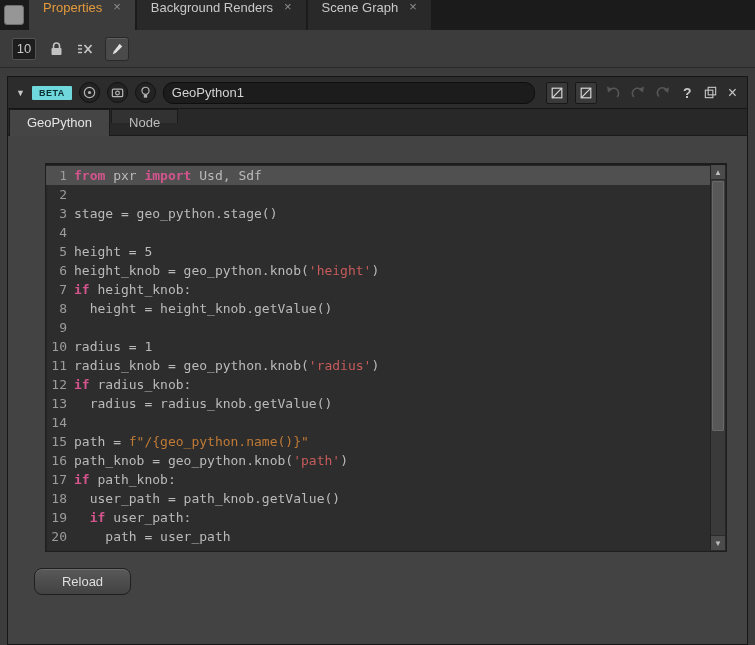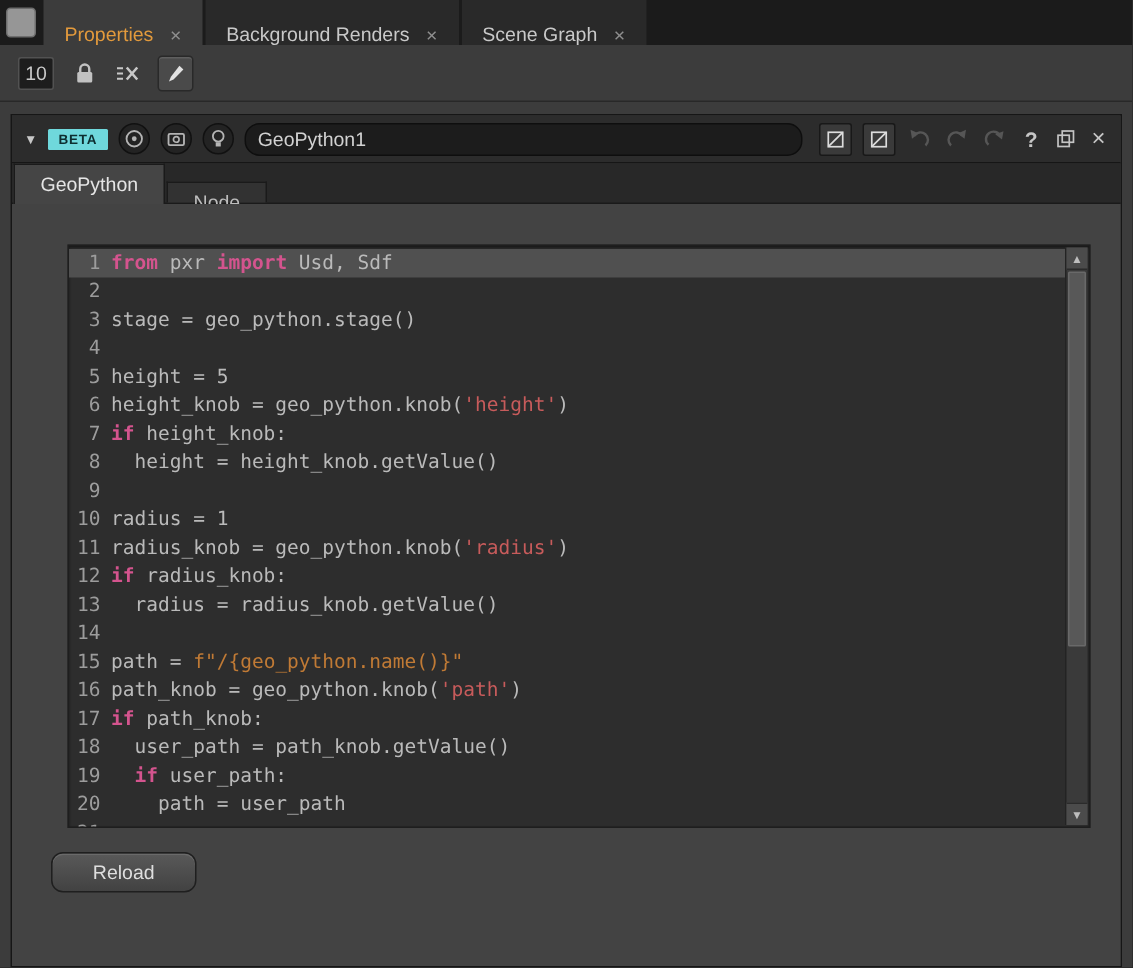--- a/index.html
+++ b/index.html
@@ -4,21 +4,21 @@
 <style>
   * { margin:0; padding:0; box-sizing:border-box; }
   html,body { background:#2a2a2a; }
   body { font-family:"Liberation Sans", sans-serif; }
 
   .window { position:relative; width:755px; height:645px; background:#3c3c3c; overflow:hidden; }
 
   
   .topbar { position:absolute; top:0; left:0; right:0; height:30px; background:#1b1b1b; display:flex; align-items:stretch; }
   .pane-icon { width:20px; height:20px; margin:5px 5px 5px 4px; background:#969696; border-radius:3px; border:1px solid #6e6e6e; flex:none; }
-  .tab { display:flex; align-items:flex-end; padding:0 14px; margin-right:2px; background:#292929; color:#c9c9c9; font-size:13px; cursor:default; }
+  .tab { display:flex; align-items:flex-start; padding:0 14px; margin-right:2px; background:#292929; color:#c9c9c9; font-size:13px; cursor:default; }
   .tab.active { background:#3c3c3c; color:#e39a3c; }
   .tab-close { margin-left:11px; color:#8f8f8f; font-size:13px; line-height:1; }
 
   
   .toolbar { position:absolute; top:30px; left:0; right:0; height:38px; background:#3c3c3c; display:flex; align-items:center; gap:11px; padding-left:12px; border-bottom:1px solid #282828; }
   .maxpanels { width:24px; height:22px; background:#1d1d1d; border:1px solid #525252; border-radius:2px; color:#c9c9c9; font-size:13px; text-align:center; line-height:20px; }
   .tbicon { display:inline-flex; width:18px; height:18px; align-items:center; justify-content:center; }
   .pencil-btn { width:24px; height:24px; background:#4a4a4a; border:1px solid #292929; border-radius:3px; display:inline-flex; align-items:center; justify-content:center; box-shadow:inset 0 1px 0 #5f5f5f; }
 
   
@@ -28,21 +28,21 @@
   .caret { color:#c8c8c8; font-size:9px; flex:none; }
   .beta { background:#6fd8dc; color:#0d2e30; font-size:9px; font-weight:bold; letter-spacing:.5px; padding:2px 7px; border-radius:1px; flex:none; }
   .cbtn { width:21px; height:21px; border-radius:50%; background:#232323; border:1px solid #111; display:inline-flex; align-items:center; justify-content:center; flex:none; }
   .title-field { flex:1; height:22px; background:#1c1c1c; border:1px solid #0e0e0e; border-radius:10px; color:#d2d2d2; font-size:13px; line-height:20px; padding:0 8px; margin-right:4px; overflow:hidden; }
   .sqbtn { width:22px; height:22px; background:#3a3a3a; border:1px solid #181818; border-radius:2px; display:inline-flex; align-items:center; justify-content:center; flex:none; }
   .hist { width:18px; height:18px; color:#565656; display:inline-flex; align-items:center; justify-content:center; flex:none; }
   .help { color:#c6c6c6; font-size:14px; font-weight:bold; padding:0 4px; flex:none; }
   .floaticon { display:inline-flex; width:16px; height:16px; align-items:center; justify-content:center; flex:none; }
   .hclose { color:#c6c6c6; font-size:16px; padding:0 2px; flex:none; }
 
-  .panel-tabs { height:27px; background:#282828; display:flex; align-items:flex-end; padding-left:1px; border-bottom:1px solid #1a1a1a; }
+  .panel-tabs { height:27px; background:#282828; display:flex; align-items:flex-start; padding-left:1px; border-bottom:1px solid #1a1a1a; }
   .ptab { height:14px; line-height:25px; padding:0 17px; font-size:13px; border:1px solid #1a1a1a; border-bottom:none; margin-right:1px; }
   .ptab.active { background:#454545; color:#e5e5e5; margin-bottom:-1px; height:27px; }
   .ptab.inactive { background:#323232; color:#bdbdbd; }
 
   .panel-body { position:relative; height:508px; background:#434343; }
 
   
   .editor { position:absolute; left:37px; top:27px; width:682px; height:389px; background:#2d2d2d; border:1px solid #1e1e1e; box-shadow:inset 0 1px 2px rgba(0,0,0,.5); overflow:hidden; }
   .code-lines { position:absolute; left:0; top:2px; right:16px; font-family:"DejaVu Sans Mono", monospace; font-size:13px; }
   .code-line { display:flex; height:19px; line-height:19px; white-space:pre; }

